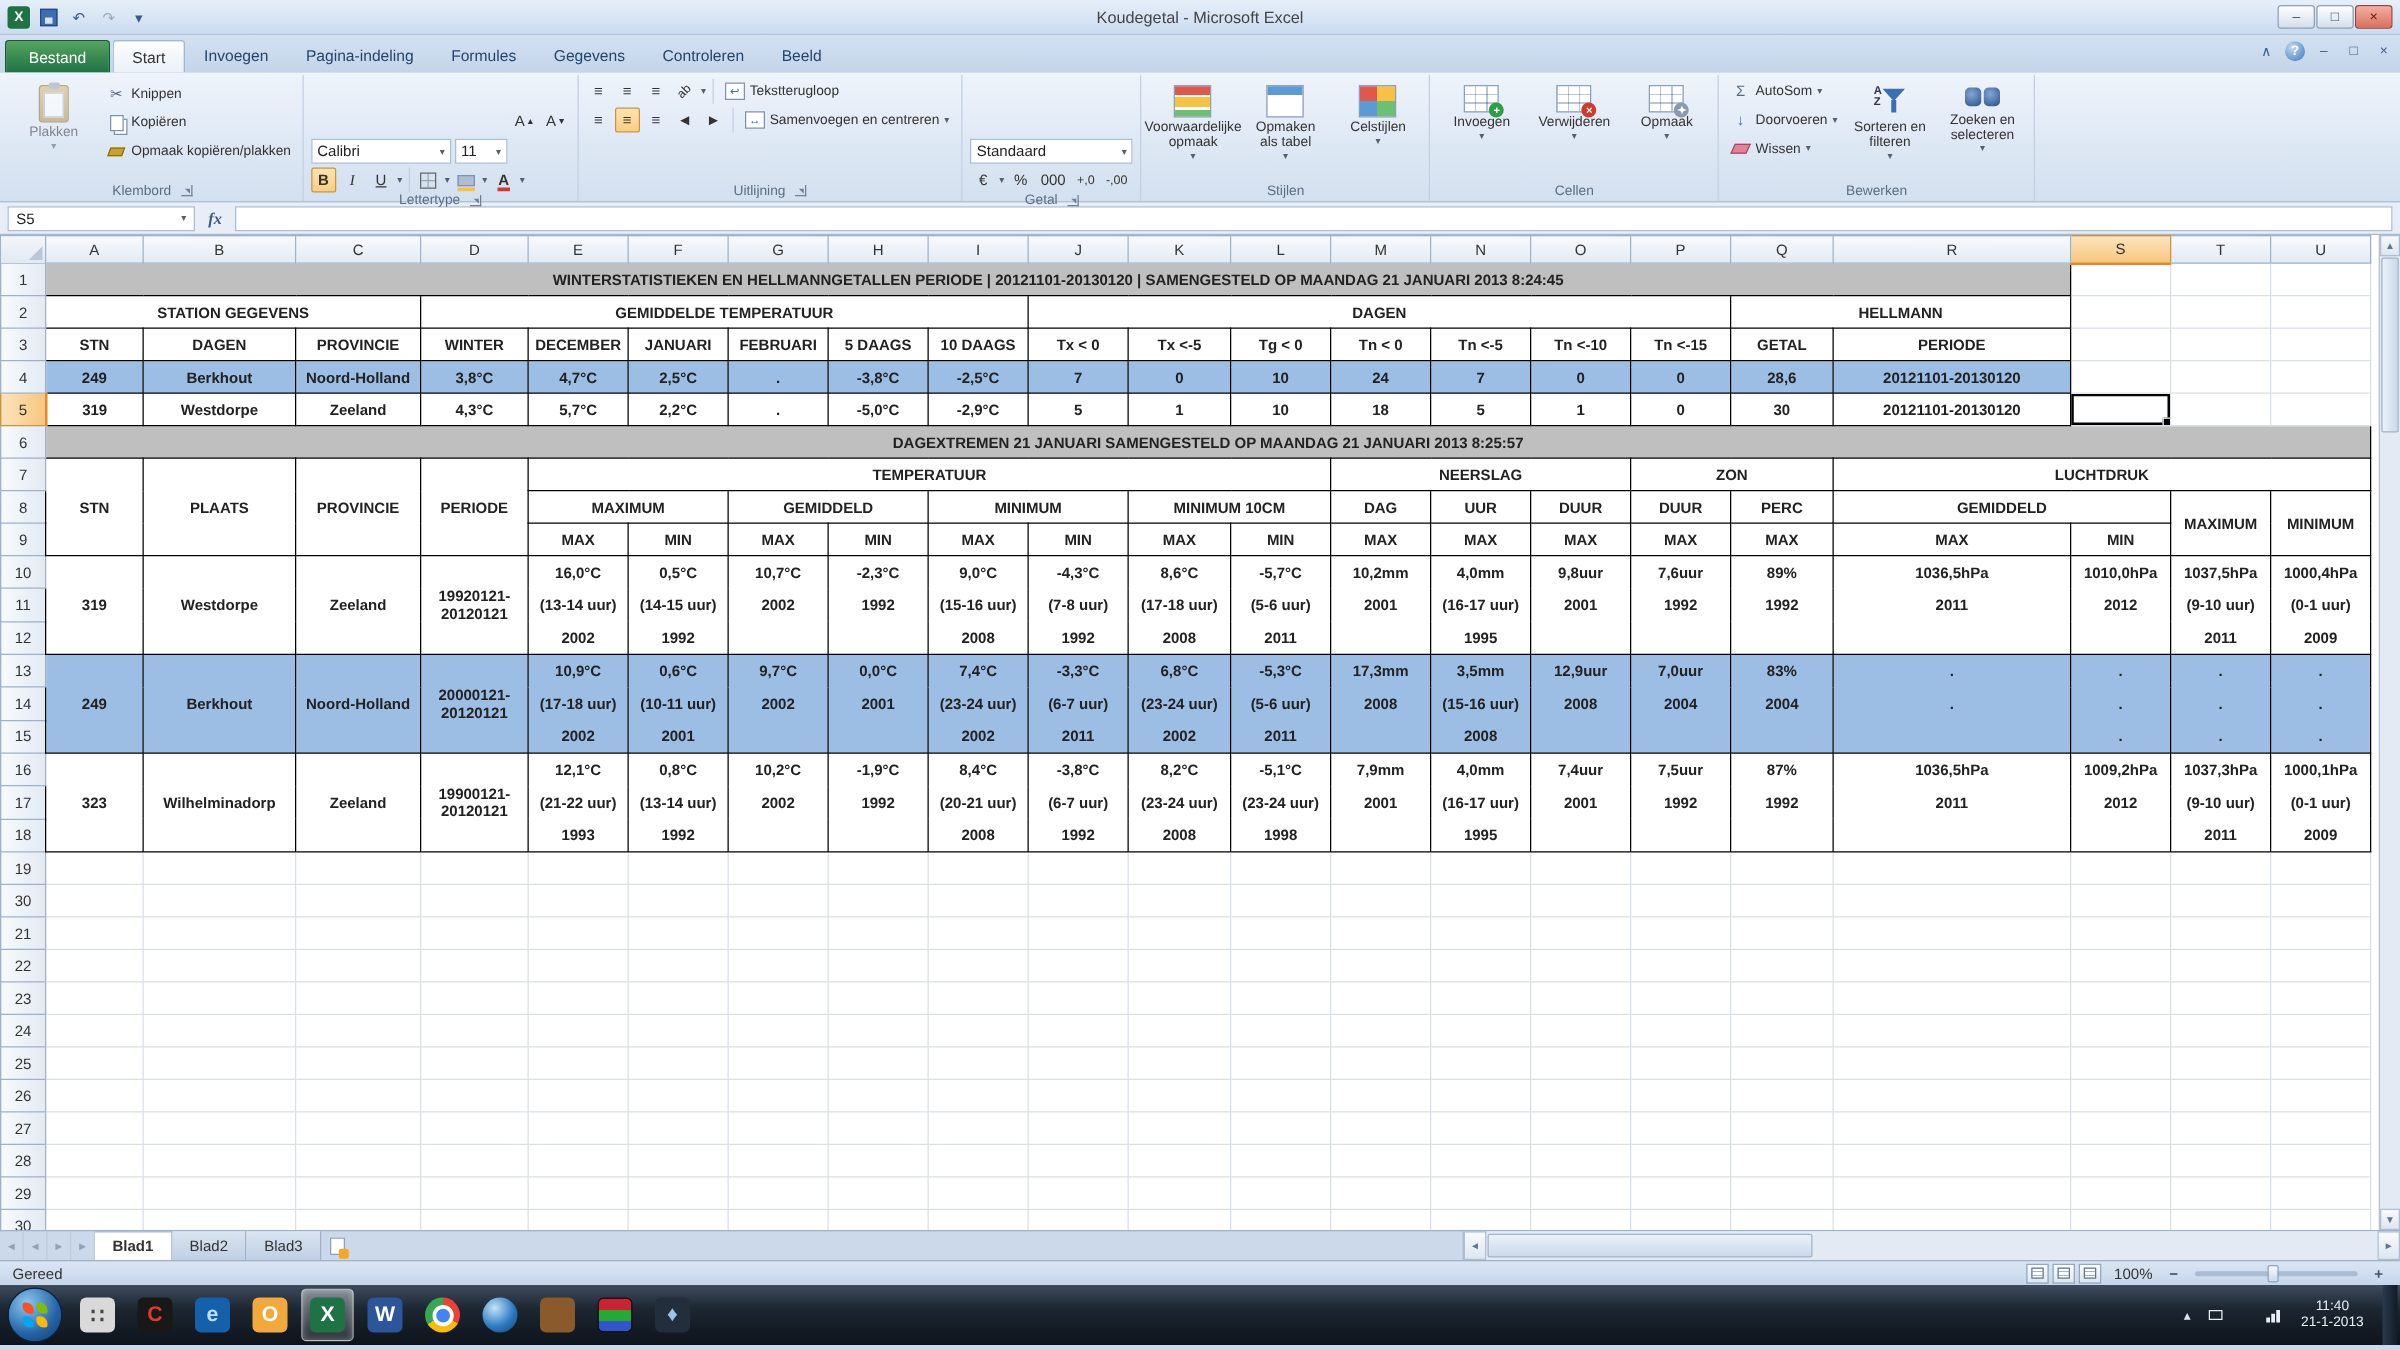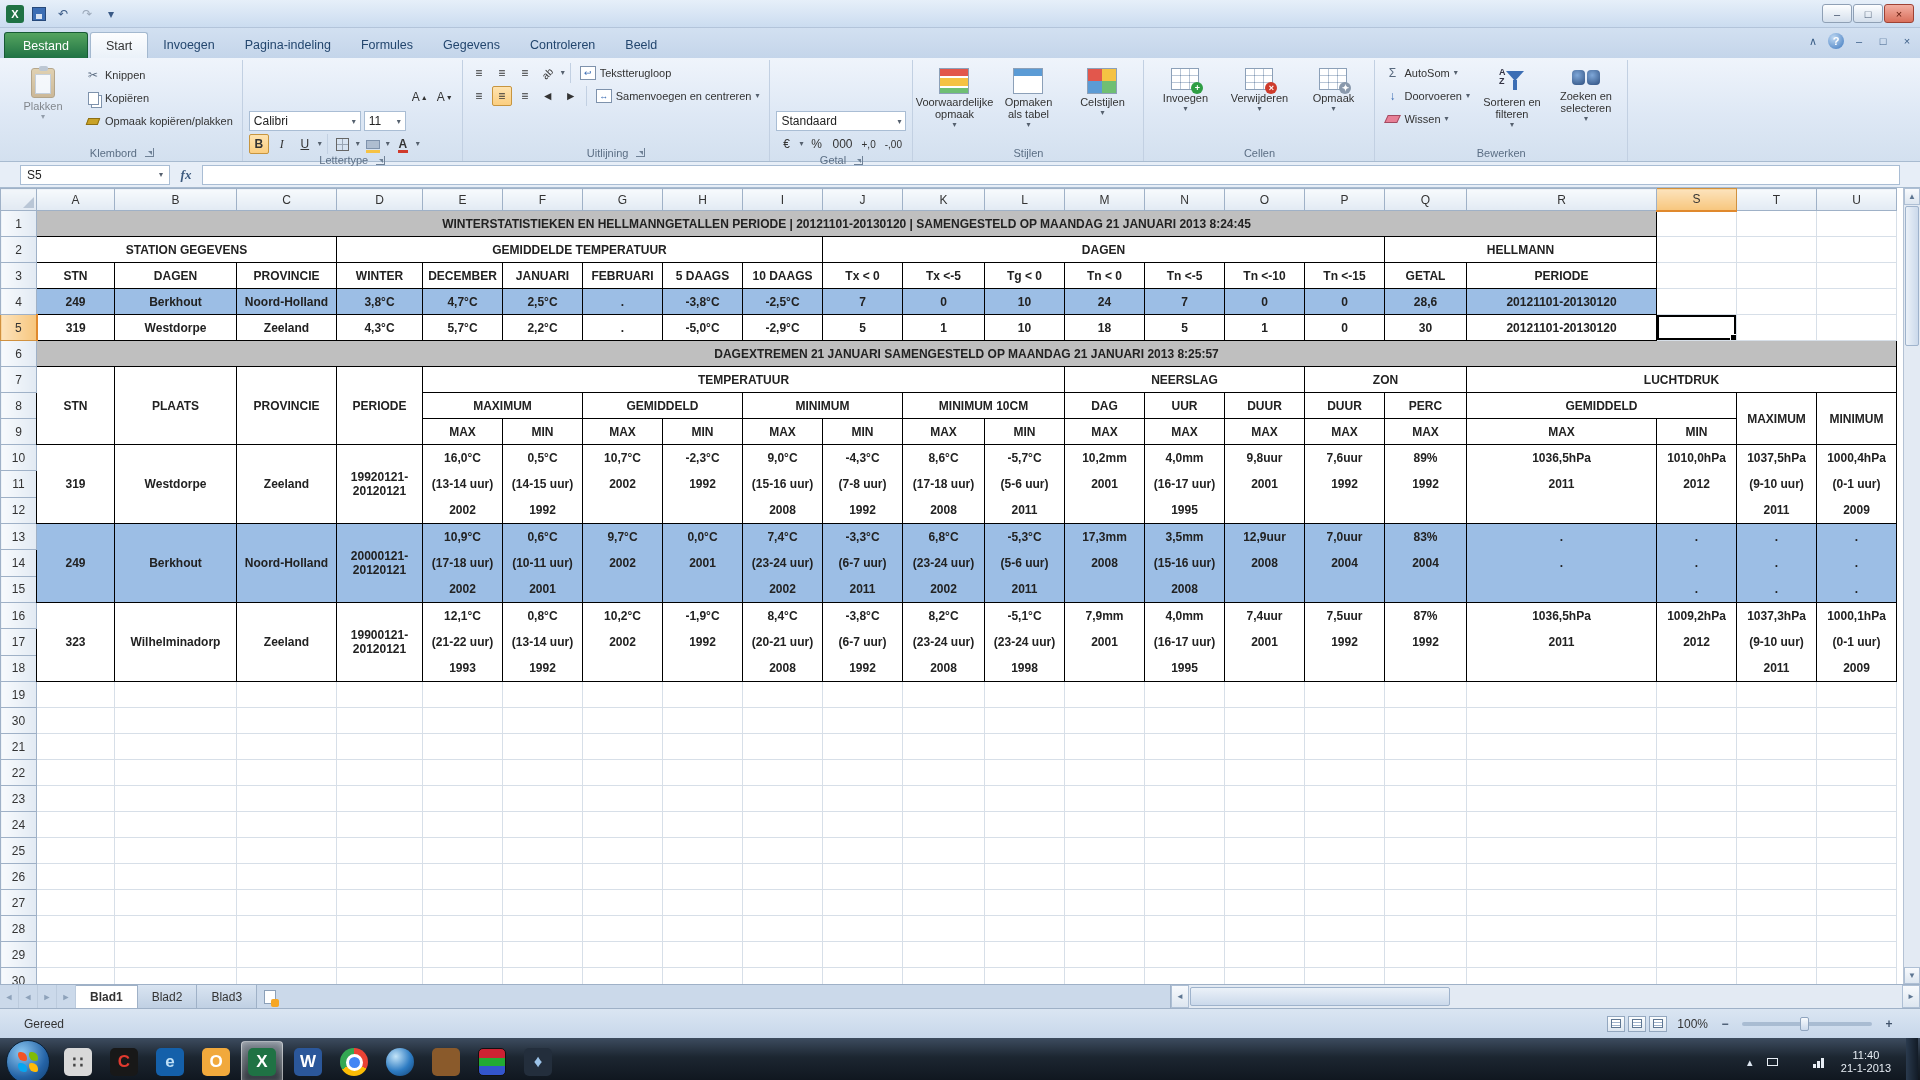--- a/index.html
+++ b/index.html
@@ -85,21 +85,21 @@
   .sort-ic{width:26px;height:26px;position:relative;}
   .sort-ic .az{position:absolute;left:0;top:0;font-size:9px;font-weight:bold;color:#334;line-height:9px;}
   .sort-ic .funnel{position:absolute;right:1px;top:3px;border-left:9px solid transparent;border-right:9px solid transparent;border-top:10px solid #3C6EB4;}
   .sort-ic .funnel::after{content:"";position:absolute;left:-2px;top:-1px;width:4px;height:10px;background:#3C6EB4;}
   .binoc{width:28px;height:20px;position:relative;}
   .binoc::before,.binoc::after{content:"";position:absolute;top:2px;width:13px;height:15px;background:radial-gradient(circle at 40% 35%,#7FA8D9,#2D4E7E);border-radius:4px;}
   .binoc::before{left:0;} .binoc::after{right:0;}
   .rspacer{flex:1;}
 
   
-  .fbar{height:26px;background:#E7EEF7;border-bottom:1px solid #A8BBD0;display:flex;align-items:center;padding:2px 20px;gap:4px;}
+  .fbar{height:26px;background:#E7EEF7;border-bottom:1px solid #A8BBD0;display:flex;align-items:center;padding:2px 6px;gap:4px;}
   .namebox{width:150px;height:20px;background:#fff;border:1px solid #A9BDD4;display:flex;align-items:center;padding:0 6px;font-size:12px;}
   .namebox .carrow{margin-left:auto;font-size:8px;color:#55606e;}
   .fxbtn{width:24px;height:20px;display:flex;align-items:center;justify-content:center;font-family:"Liberation Serif",serif;font-style:italic;font-weight:bold;color:#3D5A7E;font-size:13px;}
   .finput{flex:1;height:20px;background:#fff;border:1px solid #A9BDD4;}
 
   
   .gridwrap{height:796px;display:flex;background:#fff;}
   .gridclip{flex:1;overflow:hidden;position:relative;}
   table.grid{border-collapse:collapse;table-layout:fixed;}
   .grid tr{height:26px;}
@@ -133,21 +133,21 @@
   .stab.active{background:#fff;font-weight:bold;border-top:1px solid #9FB1C7;}
   .newsheet{width:26px;display:flex;align-items:center;justify-content:center;}
   .sheetmini{width:12px;height:14px;background:#fff;border:1px solid #8CA0B8;position:relative;}
   .sheetmini::after{content:"";position:absolute;right:-4px;bottom:-4px;width:8px;height:8px;background:#F6A623;border-radius:2px;}
   .hscroll{margin-left:auto;display:flex;align-items:stretch;width:750px;border-left:1px solid #9FB1C7;background:#E3EAF3;}
   .harrow{width:18px;display:flex;align-items:center;justify-content:center;color:#5E7692;font-size:8px;background:linear-gradient(#F8FAFD,#DDE6F0);border:1px solid #AEBFD4;}
   .hthumb{width:260px;margin:2px 1px;background:linear-gradient(#EBF1F8,#CBD9EB);border:1px solid #9FB3CC;border-radius:2px;}
   .htrack{flex:1;}
 
   
-  .statusbar{height:30px;background:linear-gradient(#DAE5F2,#C7D7EA);border-top:1px solid #9FB1C7;display:flex;align-items:center;padding:0 24px;color:#333;}
+  .statusbar{height:20px;background:linear-gradient(#DAE5F2,#C7D7EA);border-top:1px solid #9FB1C7;display:flex;align-items:center;padding:0 10px;color:#333;}
   .zoomarea{margin-left:auto;display:flex;align-items:center;gap:10px;}
   .viewbtns{display:flex;gap:3px;}
   .viewbtn{width:18px;height:16px;border:1px solid #93A7BF;background:linear-gradient(#FBFDFE,#DDE6F0);display:flex;align-items:center;justify-content:center;}
   .viewbtn .vb{width:10px;height:9px;border:1px solid #5E7692;background:repeating-linear-gradient(to bottom,#fff 0 2px,#9FB3CC 2px 3px);}
   .zoomtxt{font-size:12px;}
   .slider{width:130px;height:4px;background:#A9BCD2;border-radius:2px;position:relative;}
   .sthumb{position:absolute;left:58px;top:-5px;width:9px;height:14px;background:linear-gradient(#F7FAFD,#CBD9EB);border:1px solid #8FA4BE;border-radius:2px;}
   .zoombtn{width:14px;height:14px;display:flex;align-items:center;justify-content:center;color:#41536B;font-weight:bold;font-size:12px;}
 
   
@@ -180,20 +180,21 @@
   <div class="titlebar">
     <div class="qat">
       <span class="qat-ic excel-logo">X</span>
       <span class="qat-ic">
           <span class="save-ic"></span>
         </span>
       <span class="qat-ic">↶</span>
       <span class="qat-ic redo-dim">↷</span>
       <span class="qat-ic">▾</span>
     </div>
+    <div class="title">Koudegetal  -  Microsoft Excel</div>
     <div class="winbtns">
       <div class="winbtn">–</div>
       <div class="winbtn">□</div>
       <div class="winbtn close">×</div>
     </div>
   </div>
 
   <div class="tabrow">
     <div style="display:flex;">
         <div class="rtab file">Bestand</div>

